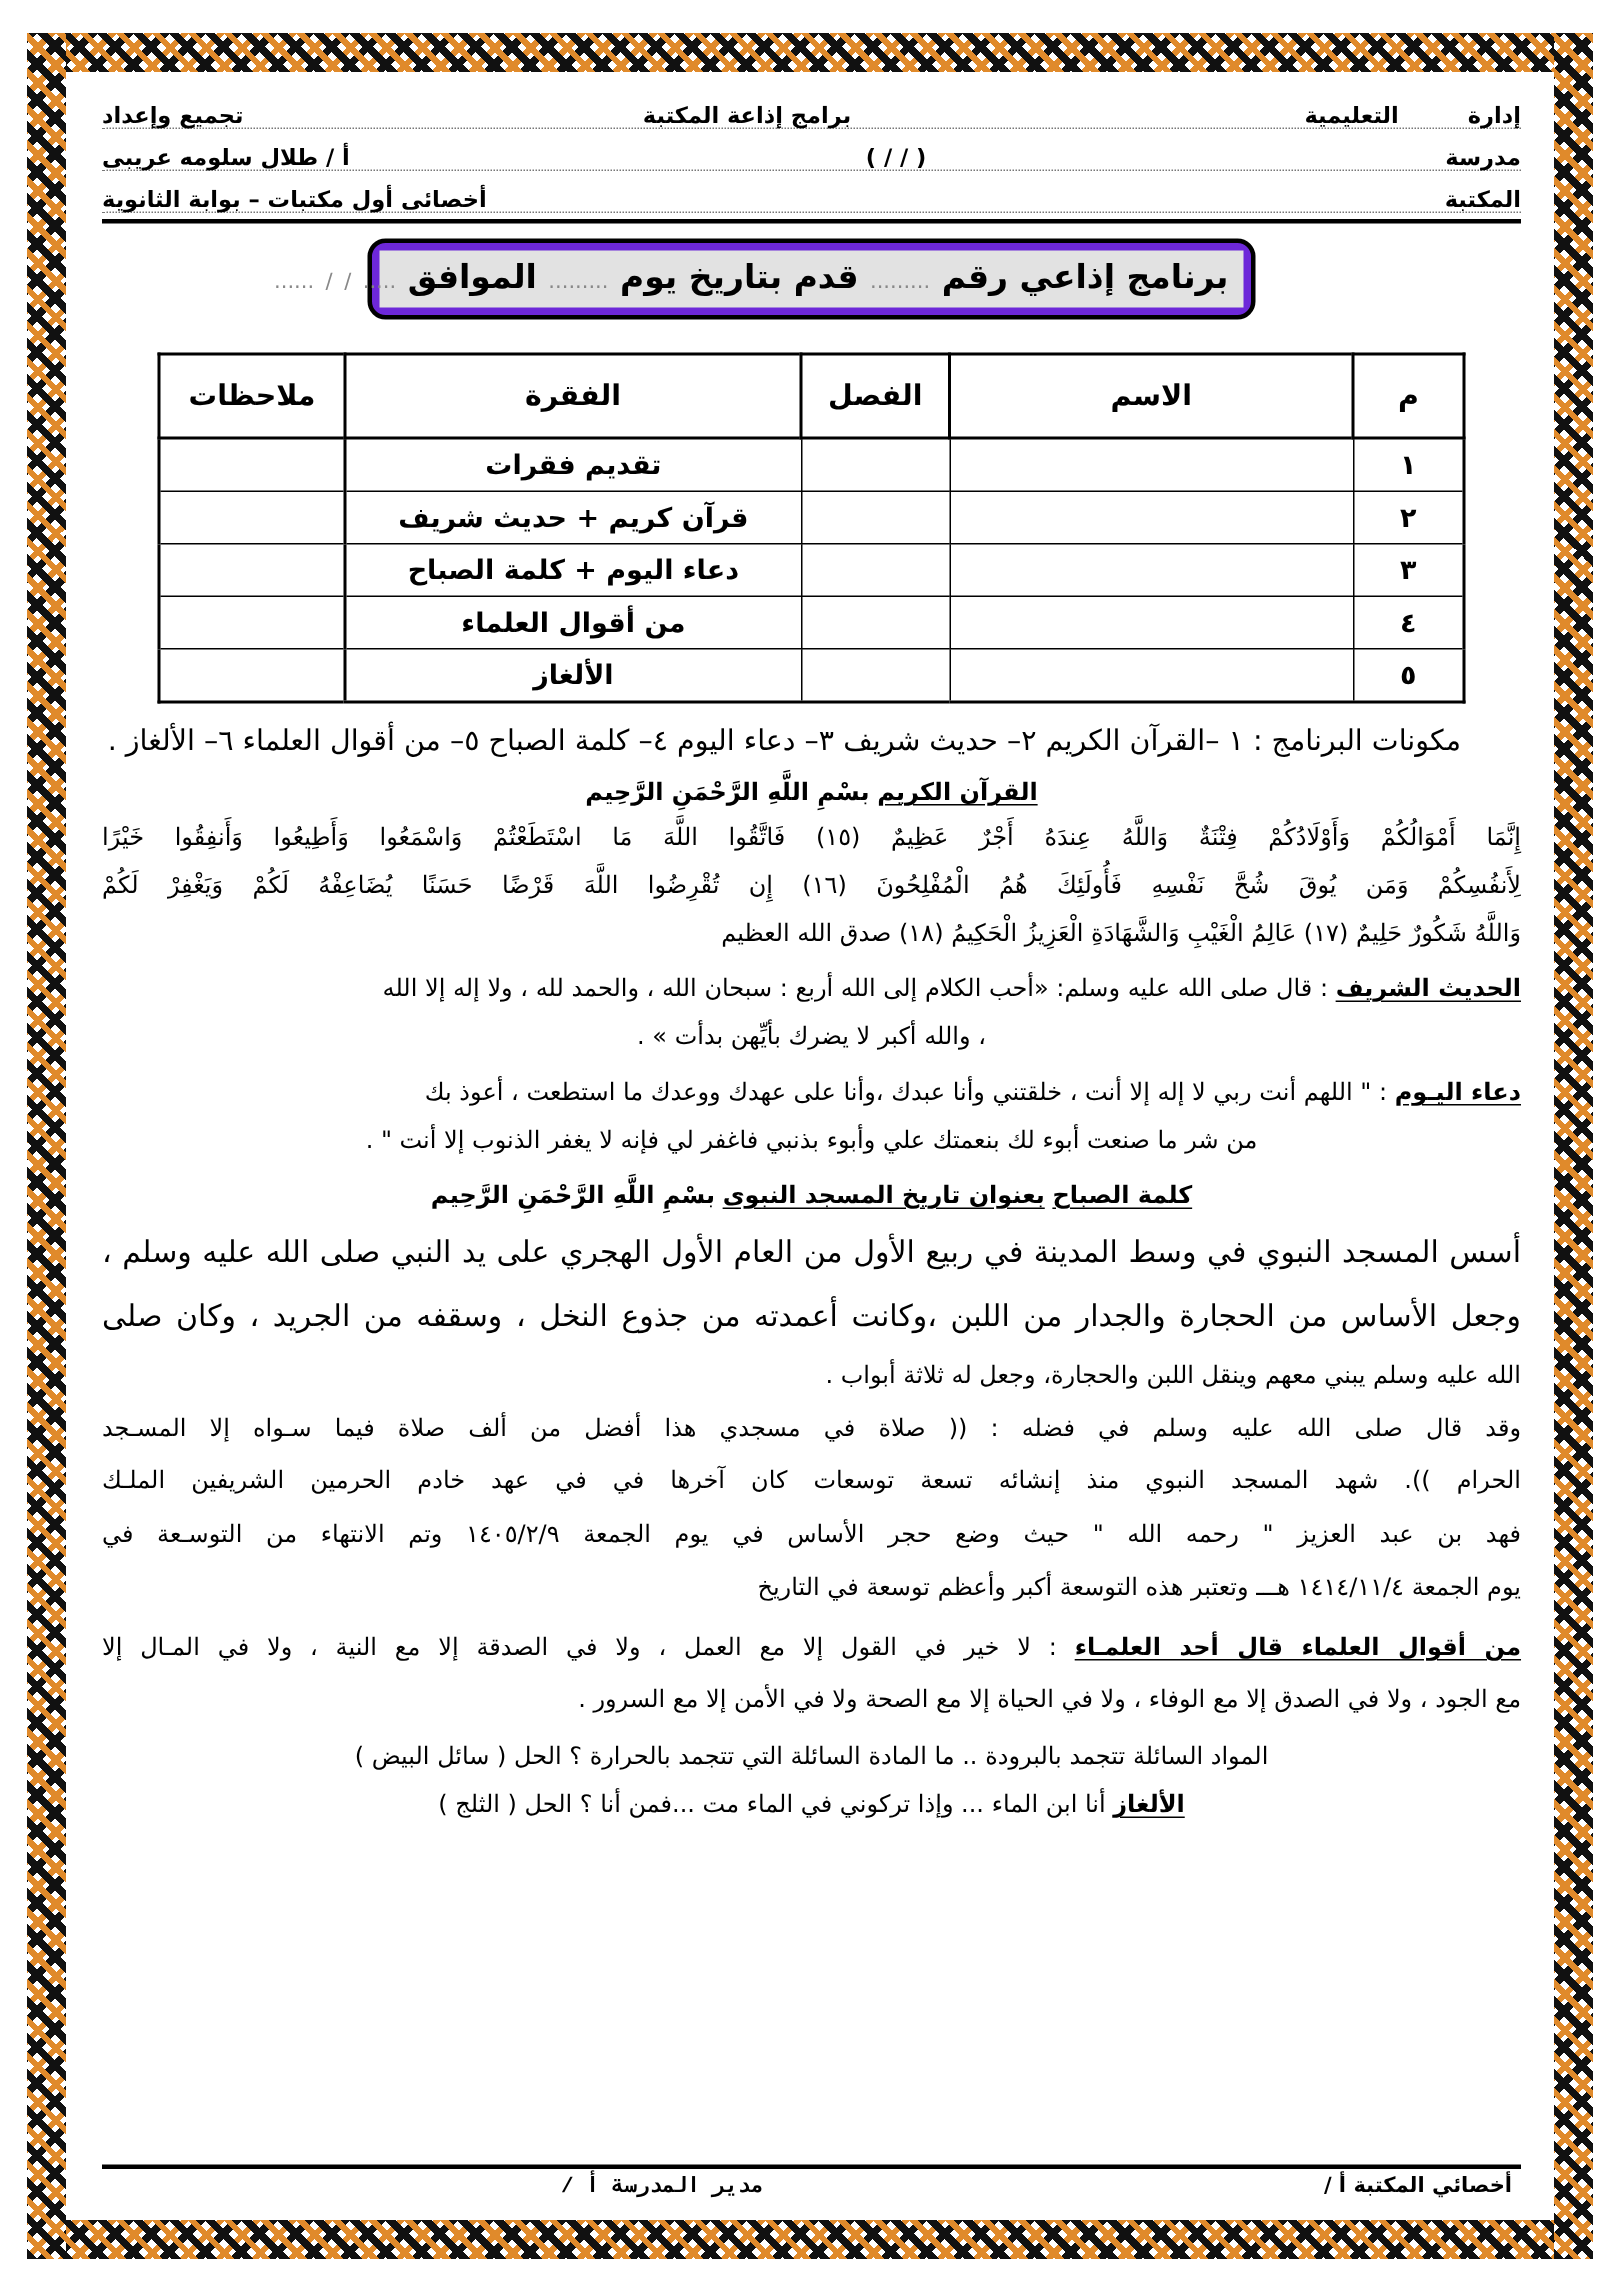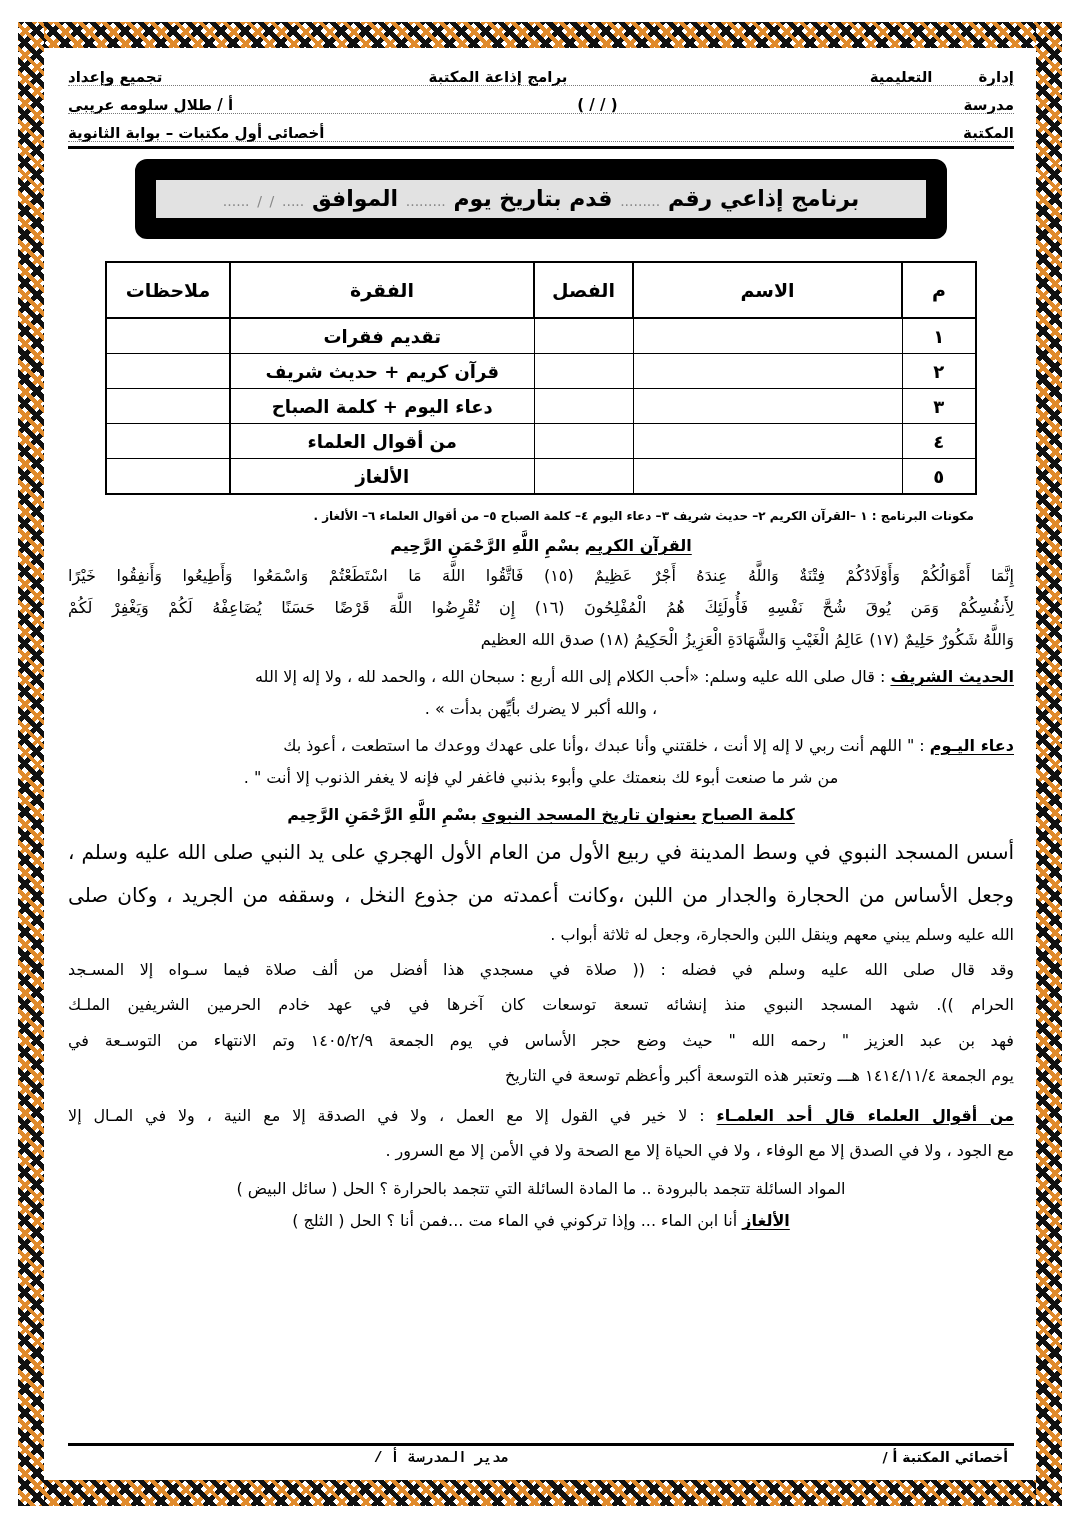--- a/index.html
+++ b/index.html
@@ -80,26 +80,26 @@
   .hdr-row .mid{flex:1;text-align:center;white-space:nowrap;}
   .hdr-row .val{white-space:nowrap;padding-right:4px;text-align:left;}
   .hdr-rule{
     border:none;border-top:3px solid #000;
     margin:4px 0 0 0;
   }
 
   
   .titlebox{
     margin:10px auto 0 auto;
-    width:812px;
+    width:592px;
     border:3px solid #000;
     border-radius:12px;
-    padding:18px;
+    padding:5px;
     box-sizing:border-box;
-    background:#000000;
+    background:#6d28d9;
   }
   .titlebar{
     background:#e2e2e2;
     text-align:center;
     font-size:22px;font-weight:bold;
     padding:6px 10px 7px 10px;
     white-space:nowrap;
     letter-spacing:0px;
   }
   .titlebar .dots{
@@ -134,21 +134,21 @@
   .c-name{width:265px;}
   .c-class{width:95px;}
   .c-para{width:300px;}
   .c-notes{width:120px;}
   table.prog tbody td.c-notes{border-right:2px solid #000;border-left:2px solid #000;}
   table.prog tbody tr:last-child td{border-bottom:2px solid #000;}
   table.prog tbody td.c-m{border-right:2px solid #000;}
 
   
   .components{
-    font-size:12px;font-weight:bold;
+    font-size:19px;font-weight:normal;
     margin:14px 6px 0 0;
     text-align:right;
     padding-right:34px;
   }
 
   
   .sec{margin-top:9px;}
   .sec p{
     margin:0 0 4px 0;
     font-size:16px;

